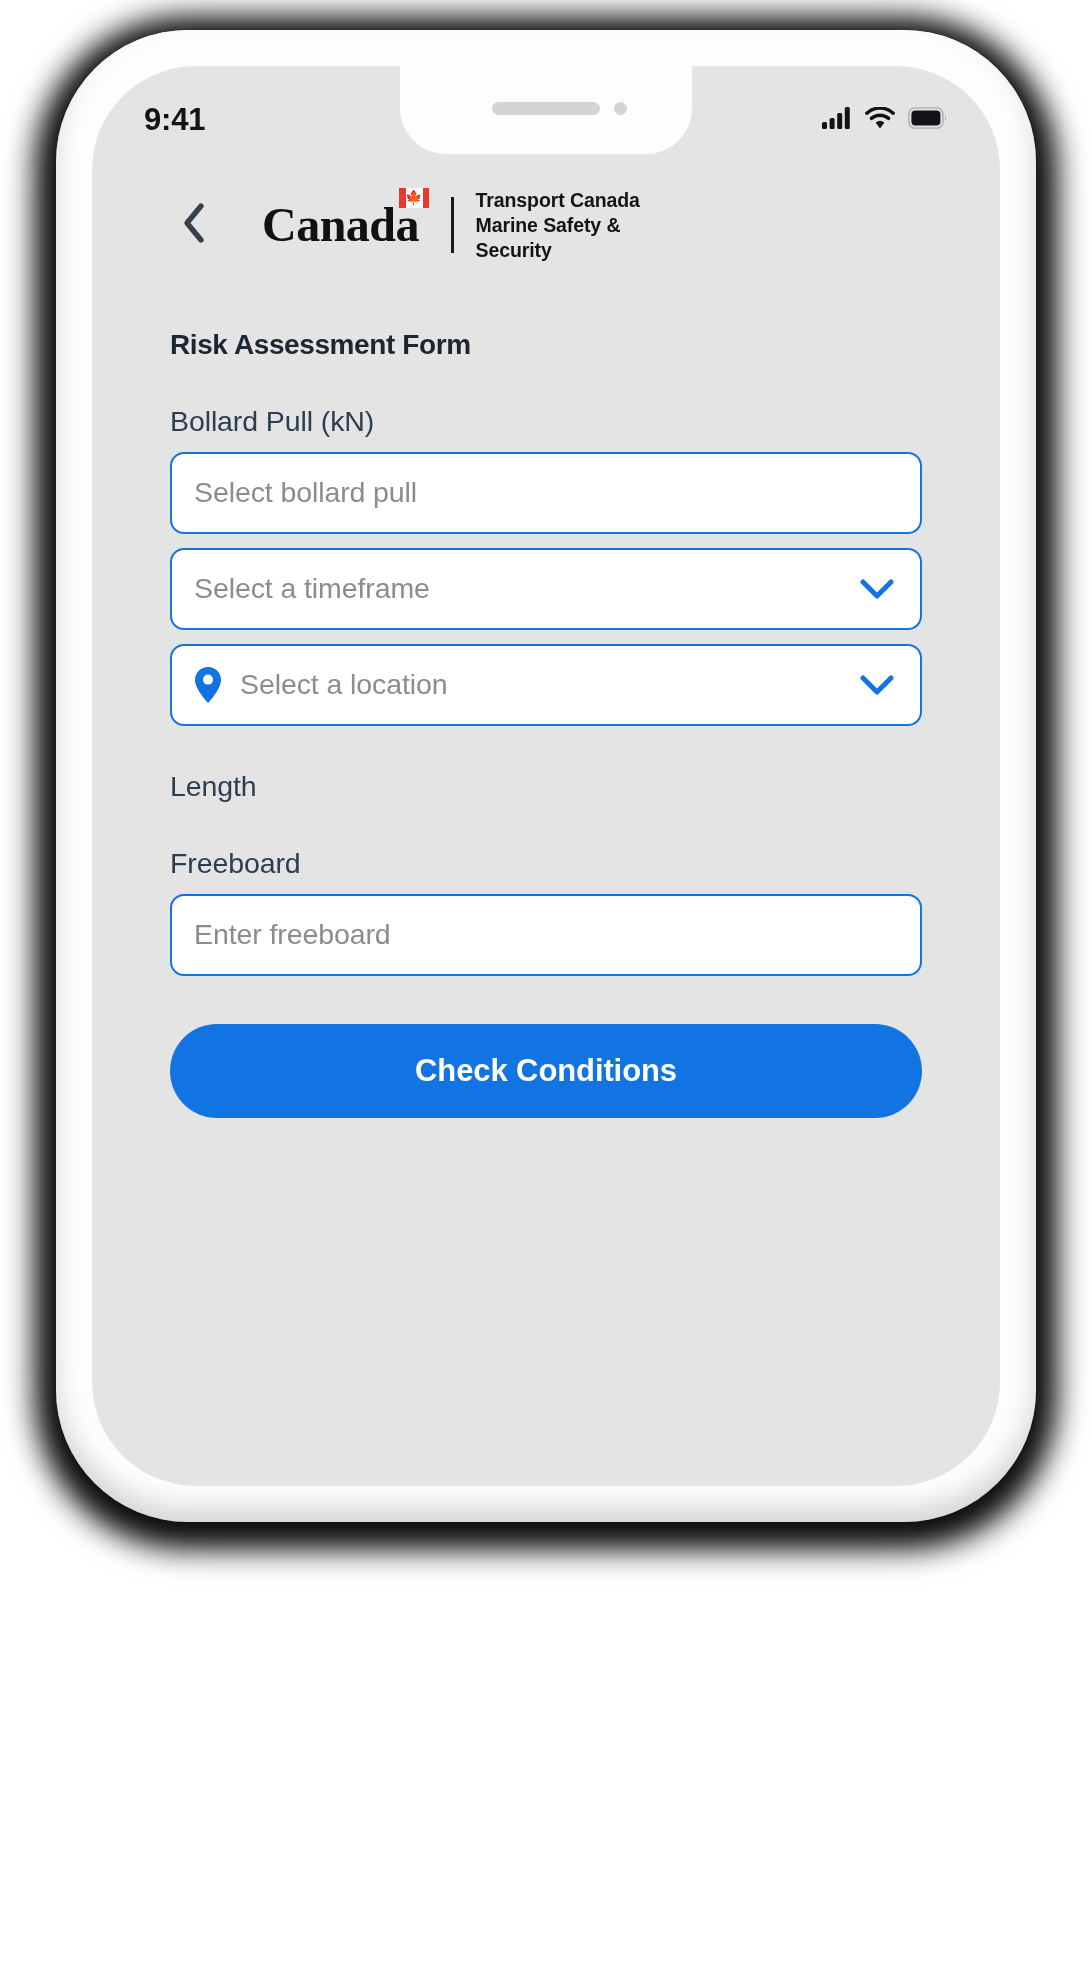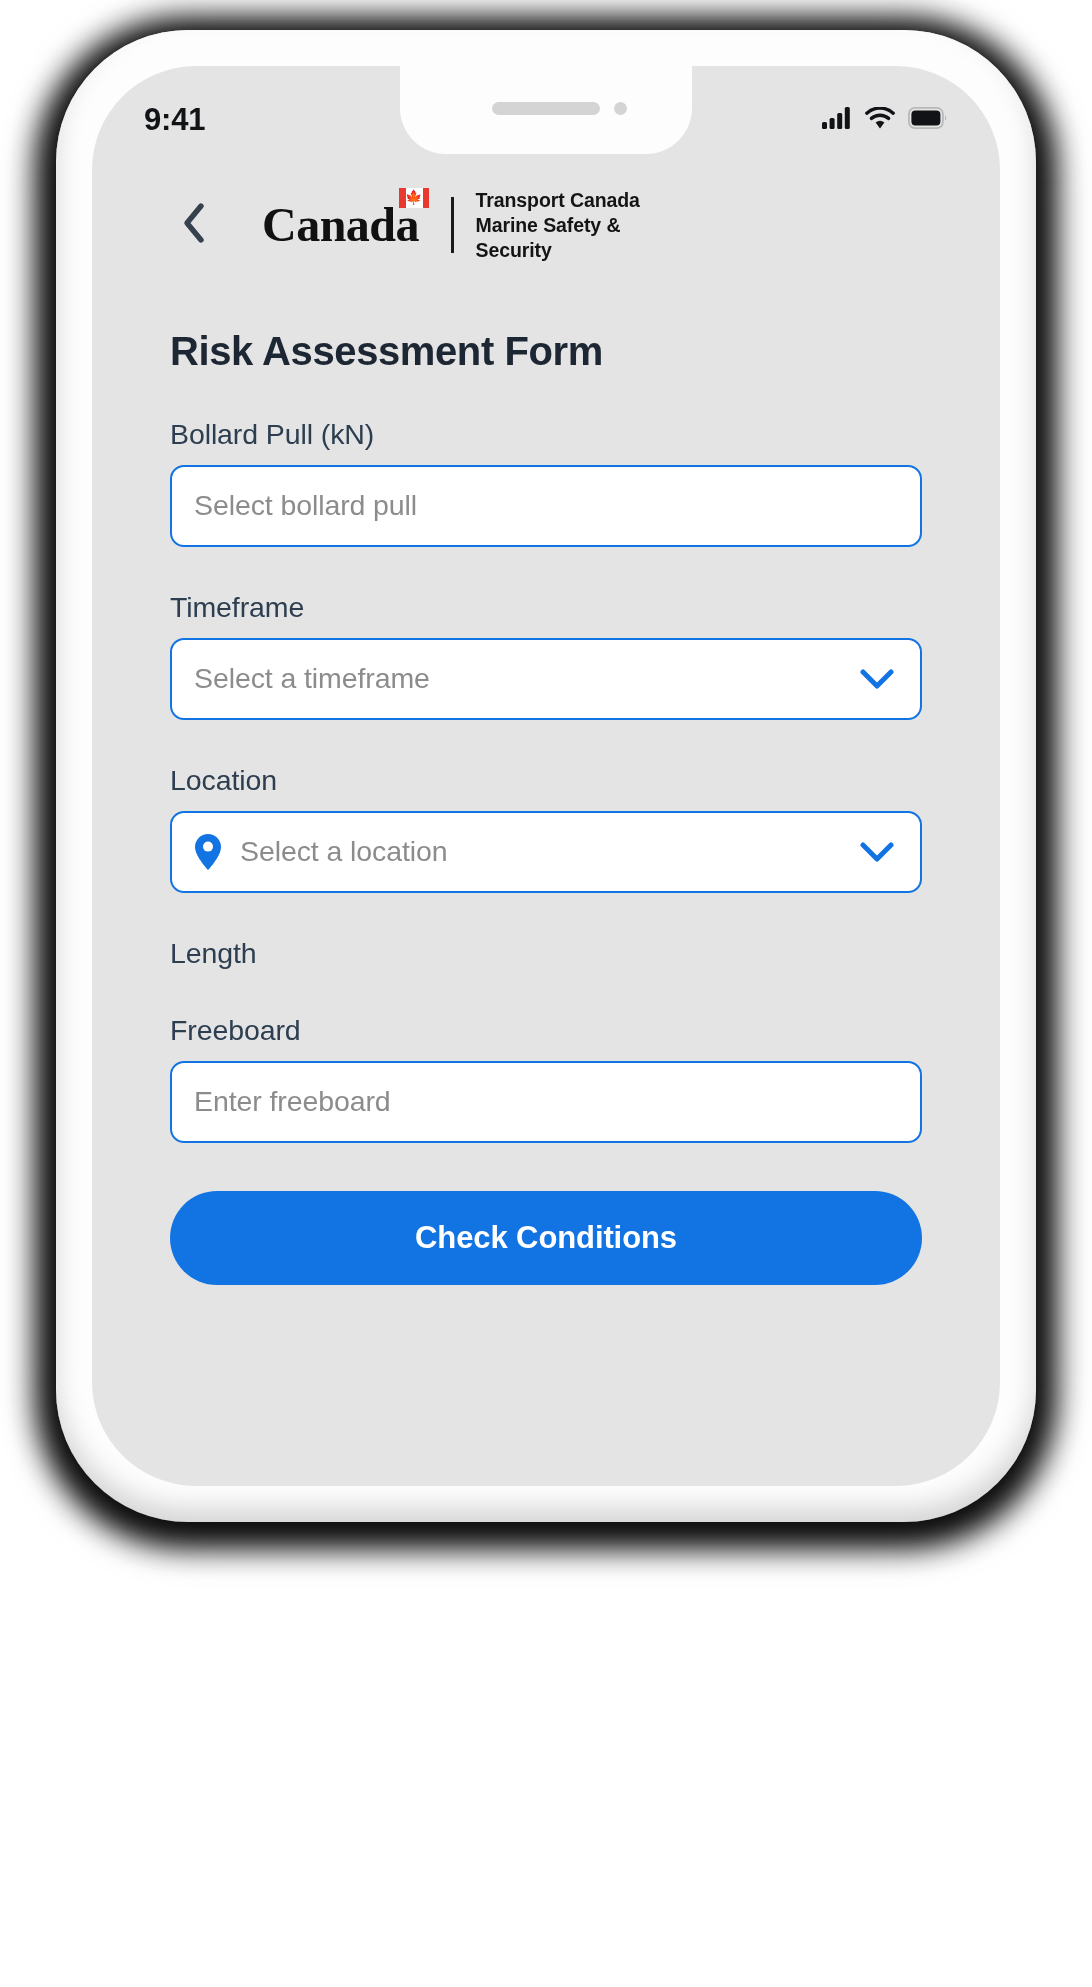--- a/index.html
+++ b/index.html
@@ -198,21 +198,21 @@
     font-size: 19.5px;
     font-weight: 700;
     color: #141414;
     line-height: 1.28;
     letter-spacing: -0.1px;
   }
 
   
   .page-title {
     margin: 66px 0 0 78px;
-    font-size: 40px;
+    font-size: 28px;
     font-weight: 700;
     color: #1d2733;
     letter-spacing: -0.4px;
   }
 
   
   .form { margin-top: 36px; }
   .field { padding: 0 78px; margin-bottom: 14px; }
   .field-label {
     font-size: 28.5px;
@@ -345,33 +345,31 @@
       <div class="form">
 
         <div class="field">
           <label class="field-label">Bollard Pull (kN)</label>
           <div class="control">
             <span class="placeholder">Select bollard pull</span>
           </div>
         </div>
 
         <div class="field">
-          <label class="field-label">Timeframe</label>
           <div class="control">
             <span class="placeholder">Select a timeframe</span>
             <span class="chevron">
               <svg width="34" height="22" viewBox="0 0 34 22">
                 <path d="M3 4 L17 18 L31 4" stroke="#1274e3" stroke-width="5" fill="none" stroke-linecap="round" stroke-linejoin="round"></path>
               </svg>
             </span>
           </div>
         </div>
 
         <div class="field">
-          <label class="field-label">Location</label>
           <div class="control with-icon">
             <span class="pin">
               <svg width="28" height="38" viewBox="0 0 28 38">
                 <path d="M14 1 C6.8 1 1 6.8 1 14 C1 23.5 14 37 14 37 C14 37 27 23.5 27 14 C27 6.8 21.2 1 14 1 Z" fill="#1274e3"></path>
                 <circle cx="14" cy="13.6" r="5" fill="#ffffff"></circle>
               </svg>
             </span>
             <span class="placeholder">Select a location</span>
             <span class="chevron">
               <svg width="34" height="22" viewBox="0 0 34 22">

